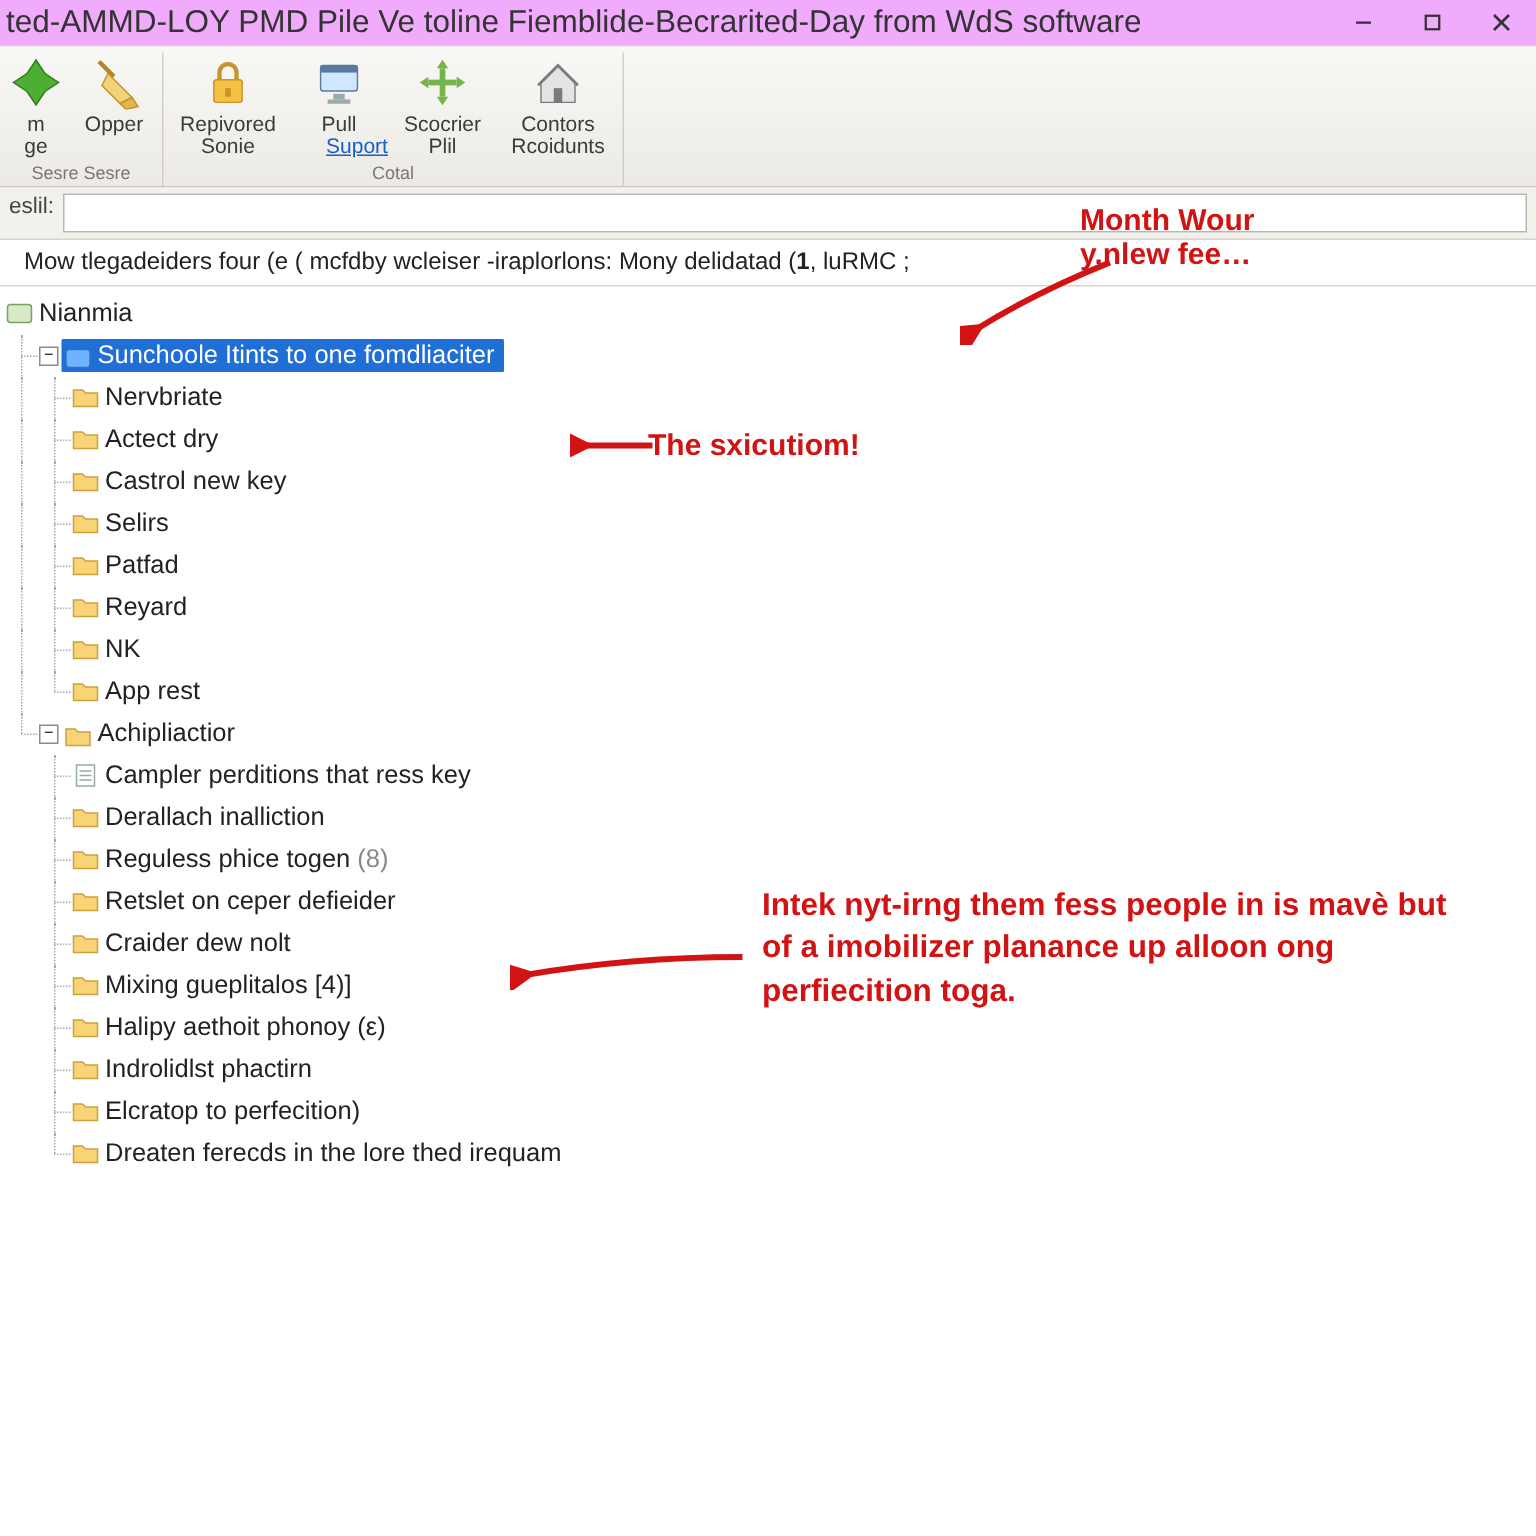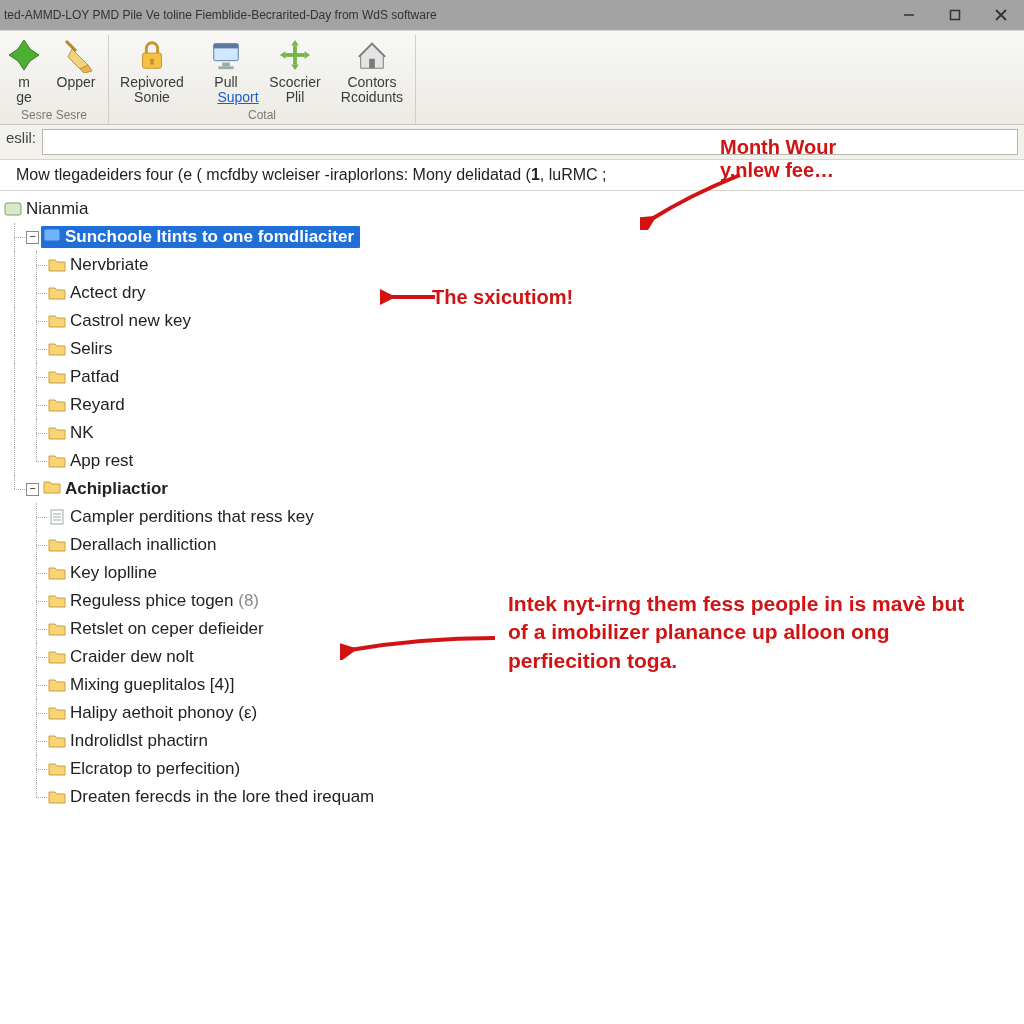--- a/index.html
+++ b/index.html
@@ -1,21 +1,21 @@
 <!DOCTYPE html>
 <html><head>
 <meta charset="utf-8">
 <style>
   * { box-sizing: border-box; margin: 0; padding: 0; font-family: "Segoe UI", Tahoma, sans-serif; }
   html, body { width: 1024px; height: 1024px; overflow: hidden; background: #fff; }
 
   
   .titlebar {
     height: 30px; display: flex; align-items: center;
-    font-size: 12px; color: #333; background: #a3a3a3; padding-left: 4px;
+    font-size: 21px; color: #333; background: #f0abfc; padding-left: 4px;
   }
   .titlebar .title { flex: 1; white-space: nowrap; overflow: hidden; }
   .win-btn {
     width: 46px; height: 30px; display: flex; align-items: center; justify-content: center;
     color: #333; font-size: 14px;
   }
   .win-btn svg { stroke: #333; }
 
   
   .ribbon {
@@ -60,23 +60,22 @@
   
   .tree { padding: 4px 0 0 4px; font-size: 17px; color: #222; user-select: none; }
   .tree-row {
     display: flex; align-items: center; height: 28px;
     white-space: nowrap;
   }
   .tree-row.selected .node-chip {
     background: #1f6fd6; color: #fff;
   }
   .node-chip {
-    display: inline-flex; align-items: flex-start; padding: 1px 6px 1px 2px;
+    display: inline-flex; align-items: flex-end; padding: 1px 6px 1px 2px;
     border-radius: 1px;
-    font-weight: bold;
   }
   .tree-indent { display: inline-block; width: 22px; height: 28px; position: relative; }
   .tree-indent.line::before {
     content: ""; position: absolute; left: 10px; top: 0; bottom: 0;
     border-left: 1px dotted #a9a9a9;
   }
   .tree-indent.tee::before {
     content: ""; position: absolute; left: 10px; top: 0; bottom: 0;
     border-left: 1px dotted #a9a9a9;
   }
@@ -330,28 +329,20 @@
           <path d="M1 3 h6 l2 2 h8 v9 h-16 Z" fill="#f8d477" stroke="#caa23b"></path>
         </svg></span>
       <span>Derallach inalliction</span>
     </div>
     <div class="tree-row">
       <span class="tree-indent "></span>
       <span class="tree-indent tee"></span>
       <span class="folder-ico"><svg width="18" height="16">
           <path d="M1 3 h6 l2 2 h8 v9 h-16 Z" fill="#f8d477" stroke="#caa23b"></path>
         </svg></span>
-      <span>Key loplline</span>
-    </div>
-    <div class="tree-row">
-      <span class="tree-indent "></span>
-      <span class="tree-indent tee"></span>
-      <span class="folder-ico"><svg width="18" height="16">
-          <path d="M1 3 h6 l2 2 h8 v9 h-16 Z" fill="#f8d477" stroke="#caa23b"></path>
-        </svg></span>
       <span>Reguless phice togen <span style="color:#888">(8)</span></span>
     </div>
     <div class="tree-row">
       <span class="tree-indent "></span>
       <span class="tree-indent tee"></span>
       <span class="folder-ico"><svg width="18" height="16">
           <path d="M1 3 h6 l2 2 h8 v9 h-16 Z" fill="#f8d477" stroke="#caa23b"></path>
         </svg></span>
       <span>Retslet on ceper defieider</span>
     </div>

